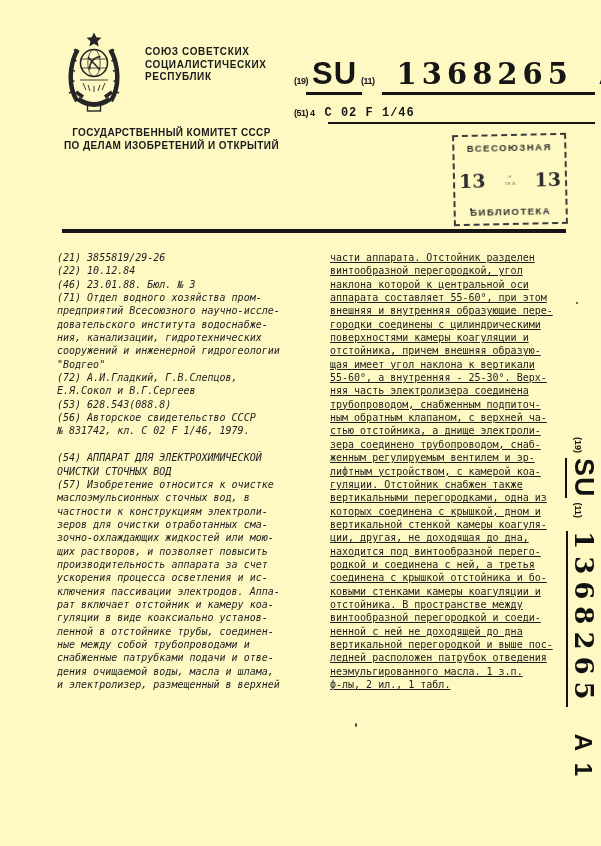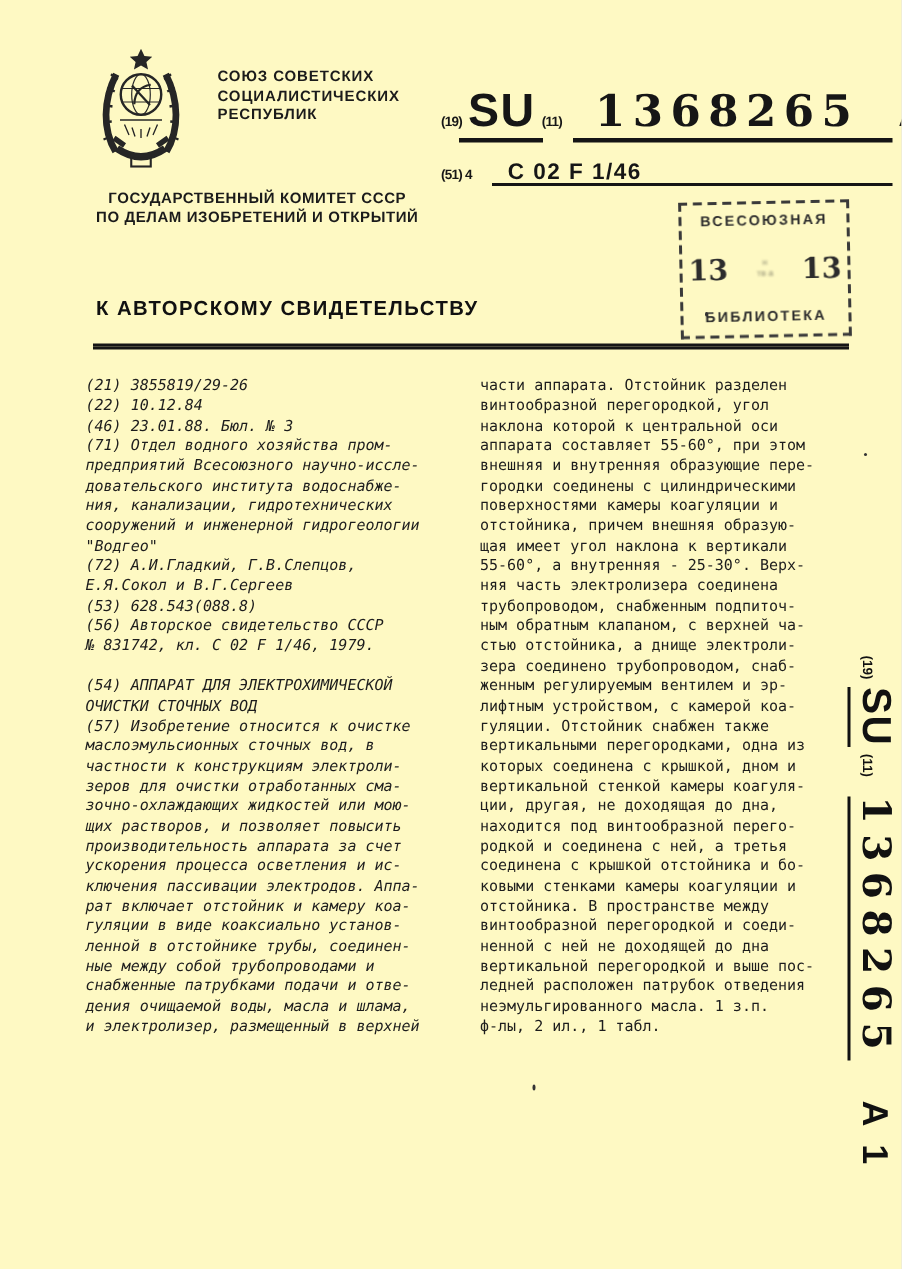--- a/index.html
+++ b/index.html
@@ -35,23 +35,23 @@
   }
   .kind-big{
     font-size:27px;font-weight:bold;letter-spacing:2px;margin-left:22px;
     font-family:"Liberation Sans",sans-serif;
   }
   .rule{position:absolute;background:#151515;}
   .su-underline{left:306px;top:92px;width:56px;height:3px;}
   .num-underline{left:382px;top:92px;width:213px;height:3px;}
   .classrow{
     position:absolute;left:294px;top:106px;
-    display:flex;align-items:baseline;gap:24px;white-space:nowrap;
-  }
-  .ipc{font-family:Liberation Sans, sans-serif;font-size:15px;font-weight:bold;letter-spacing:1px;}
+    display:flex;align-items:baseline;gap:10px;white-space:nowrap;
+  }
+  .ipc{font-family:Liberation Mono, monospace;font-size:12px;font-weight:bold;letter-spacing:1px;}
   .ipc-underline{left:328px;top:122px;width:267px;height:2px;}
   
   .stamp{
     position:absolute;left:453px;top:134px;width:114px;height:91px;
     border:2px dashed #3a3a3a;transform:rotate(-1.2deg);
     display:flex;flex-direction:column;justify-content:space-between;
     padding:6px 4px;box-sizing:border-box;filter:blur(.3px);color:#2c2c2c;
   }
   .stamp-top,.stamp-bottom{
     text-align:center;font-size:9.5px;font-weight:bold;letter-spacing:1.5px;
@@ -74,21 +74,21 @@
     border-top:2.5px solid #151515;border-bottom:2px solid #151515;box-sizing:border-box;
   }
   
   .col{
     position:absolute;top:251px;
     font-family:"DejaVu Sans Mono",monospace;
     font-size:10px;line-height:13.35px;letter-spacing:0;
     white-space:pre-line;color:#1d1d1d;
   }
   .col-left{left:57px;width:256px;font-style:italic;}
-  .col-right{left:320px;width:242px;}
+  .col-right{left:330px;width:242px;text-decoration:underline;}
   
   .side-id{
     position:absolute;left:599px;top:437px;width:340px;
     transform:rotate(90deg);transform-origin:0 0;
     display:flex;align-items:baseline;gap:5px;white-space:nowrap;color:#111;
   }
   .side-tiny{font-size:9px;font-weight:bold;}
   .side-su{
     font-size:27px;font-weight:bold;letter-spacing:1px;
     border-bottom:2.5px solid #111;padding-bottom:1px;
@@ -150,21 +150,20 @@
     <div class="stamp-top">ВСЕСОЮЗНАЯ</div>
     <div class="stamp-mid">
       <span class="stamp-13">13</span>
       <span class="stamp-faint">н
 тв        а</span>
       <span class="stamp-13">13</span>
     </div>
     <div class="stamp-bottom">БИБЛИОТЕКА</div>
   </div>
 
-  <div class="doc-subtitle">К АВТОРСКОМУ СВИДЕТЕЛЬСТВУ</div>
   <div class="double-rule"></div>
 
   <div class="col col-left">(21) 3855819/29-26
 (22) 10.12.84
 (46) 23.01.88. Бюл. № 3
 (71) Отдел водного хозяйства пром-
 предприятий Всесоюзного научно-иссле-
 довательского института водоснабже-
 ния, канализации, гидротехнических
 сооружений и инженерной гидрогеологии

